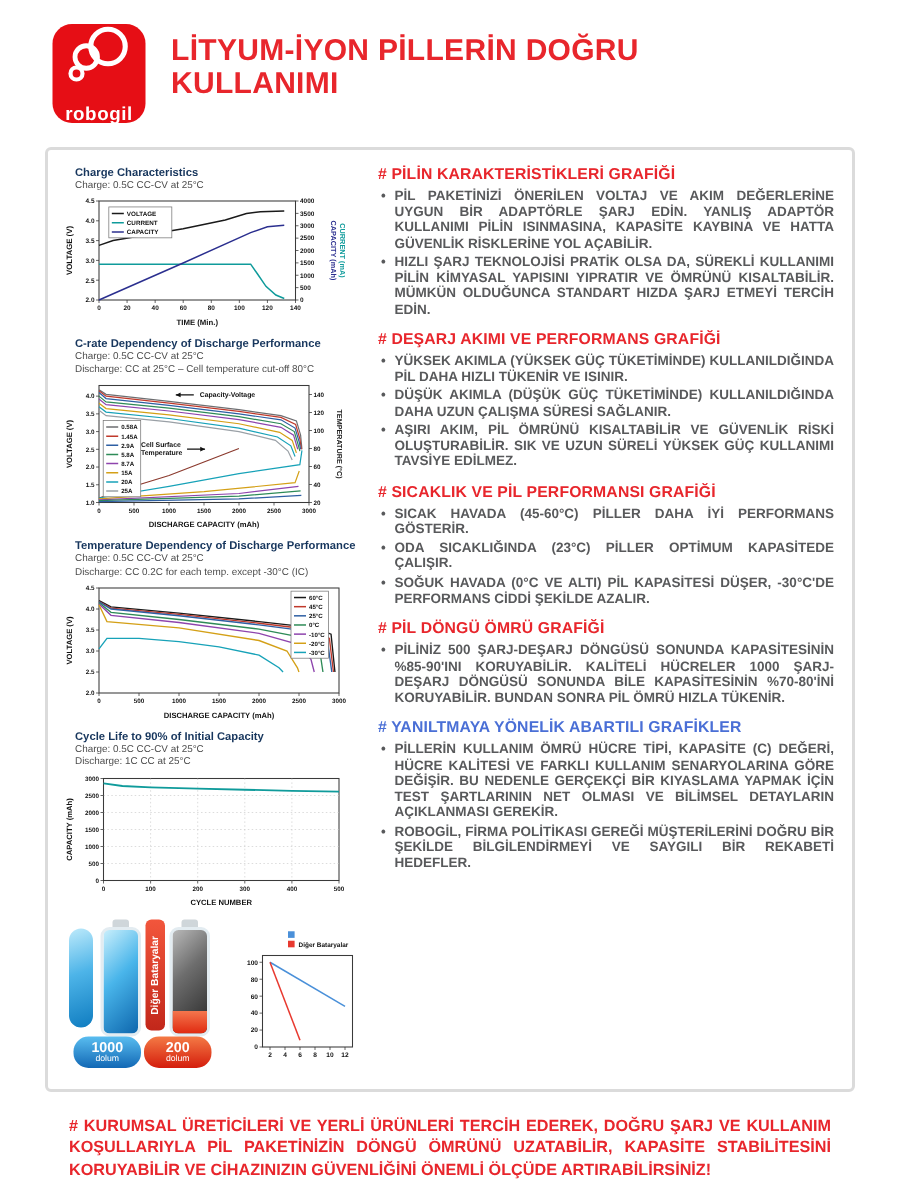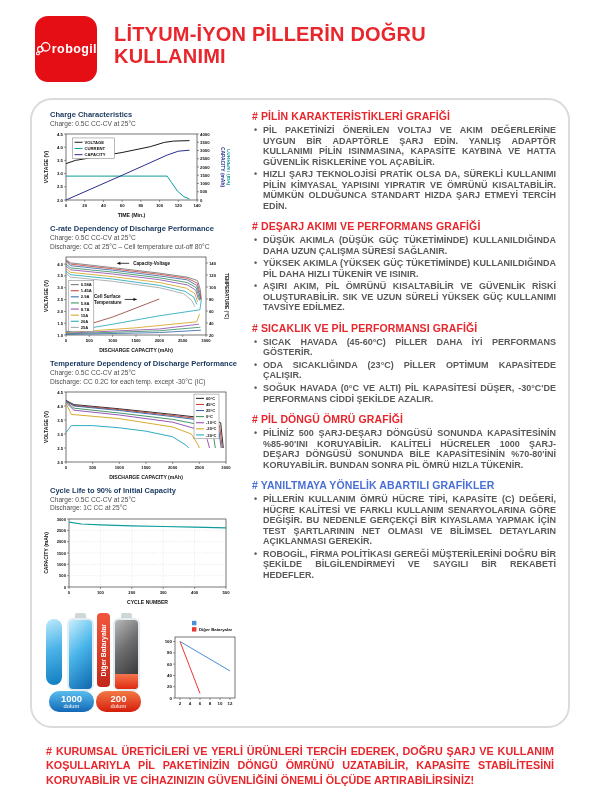--- a/index.html
+++ b/index.html
@@ -1,22 +1,22 @@
 <!DOCTYPE html>
 <html><head>
 <meta charset="utf-8">
 <style>
   html,body{margin:0;padding:0;}
   body{width:600px;height:800px;background:#ffffff;font-family:"Liberation Sans",sans-serif;overflow:hidden;}
   .header{display:flex;align-items:flex-start;gap:17px;padding:16px 30px 0 35px;}
-  .logo{width:62px;height:66px;background:#E60E15;border-radius:13px;display:flex;flex-direction:row;align-items:center;justify-content:space-between;flex:none;}
+  .logo{width:62px;height:66px;background:#E60E15;border-radius:13px;display:flex;flex-direction:column;align-items:center;justify-content:space-between;flex:none;}
   .logo svg{display:block;margin-bottom:1px;}
   .logo-text{color:#fff;font-size:12.5px;font-weight:bold;letter-spacing:.4px;line-height:1;}
   .title{color:#E8262C;font-size:20px;font-weight:800;line-height:1.1;margin:7px 0 0;letter-spacing:.2px;}
-  .card{margin:16px 30px 0;border:2px solid #DBDBDB;border-radius:22px;height:630px;box-sizing:border-box;
+  .card{margin:16px 30px 0;border:2px solid #DBDBDB;border-radius:4px;height:630px;box-sizing:border-box;
         padding:10px 8px 6px 10px;display:flex;gap:8px;overflow:hidden;background:#fff;}
   .left-col{width:200px;flex:none;}
   .right-col{flex:1;padding:0 4px 0 2px;}
   .chart-block{margin-bottom:6px;}
   .chart-title{font-size:7.5px;font-weight:bold;color:#17365D;margin-left:8px;line-height:1.3;}
   .chart-sub{font-size:6.6px;color:#4d4d4d;margin-left:8px;line-height:1.3;}
   svg.chart{display:block;margin-top:2px;}
   svg text{font-family:"Liberation Sans",sans-serif;}
   .section{margin-bottom:9px;}
   .section h2{font-size:10.5px;margin:0 0 3px;line-height:1.15;letter-spacing:.1px;}
@@ -394,22 +394,22 @@
       <div class="section">
         <h2 style="color: rgb(232, 38, 44);"># PİLİN KARAKTERİSTİKLERİ GRAFİĞİ</h2>
         <ul>
           <li>PİL PAKETİNİZİ ÖNERİLEN VOLTAJ VE AKIM DEĞERLERİNE UYGUN BİR ADAPTÖRLE ŞARJ EDİN. YANLIŞ ADAPTÖR KULLANIMI PİLİN ISINMASINA, KAPASİTE KAYBINA VE HATTA GÜVENLİK RİSKLERİNE YOL AÇABİLİR.</li>
           <li>HIZLI ŞARJ TEKNOLOJİSİ PRATİK OLSA DA, SÜREKLİ KULLANIMI PİLİN KİMYASAL YAPISINI YIPRATIR VE ÖMRÜNÜ KISALTABİLİR. MÜMKÜN OLDUĞUNCA STANDART HIZDA ŞARJ ETMEYİ TERCİH EDİN.</li>
         </ul>
       </div>
       <div class="section">
         <h2 style="color: rgb(232, 38, 44);"># DEŞARJ AKIMI VE PERFORMANS GRAFİĞİ</h2>
         <ul>
+          <li>YÜKSEK AKIMLA (YÜKSEK GÜÇ TÜKETİMİNDE) KULLANILDIĞINDA PİL DAHA HIZLI TÜKENİR VE ISINIR.</li>
           <li>DÜŞÜK AKIMLA (DÜŞÜK GÜÇ TÜKETİMİNDE) KULLANILDIĞINDA DAHA UZUN ÇALIŞMA SÜRESİ SAĞLANIR.</li>
-          <li>YÜKSEK AKIMLA (YÜKSEK GÜÇ TÜKETİMİNDE) KULLANILDIĞINDA PİL DAHA HIZLI TÜKENİR VE ISINIR.</li>
           <li>AŞIRI AKIM, PİL ÖMRÜNÜ KISALTABİLİR VE GÜVENLİK RİSKİ OLUŞTURABİLİR. SIK VE UZUN SÜRELİ YÜKSEK GÜÇ KULLANIMI TAVSİYE EDİLMEZ.</li>
         </ul>
       </div>
       <div class="section">
         <h2 style="color: rgb(232, 38, 44);"># SICAKLIK VE PİL PERFORMANSI GRAFİĞİ</h2>
         <ul>
           <li>SICAK HAVADA (45-60°C) PİLLER DAHA İYİ PERFORMANS GÖSTERİR.</li>
           <li>ODA SICAKLIĞINDA (23°C) PİLLER OPTİMUM KAPASİTEDE ÇALIŞIR.</li>
           <li>SOĞUK HAVADA (0°C VE ALTI) PİL KAPASİTESİ DÜŞER, -30°C'DE PERFORMANS CİDDİ ŞEKİLDE AZALIR.</li>
         </ul>

